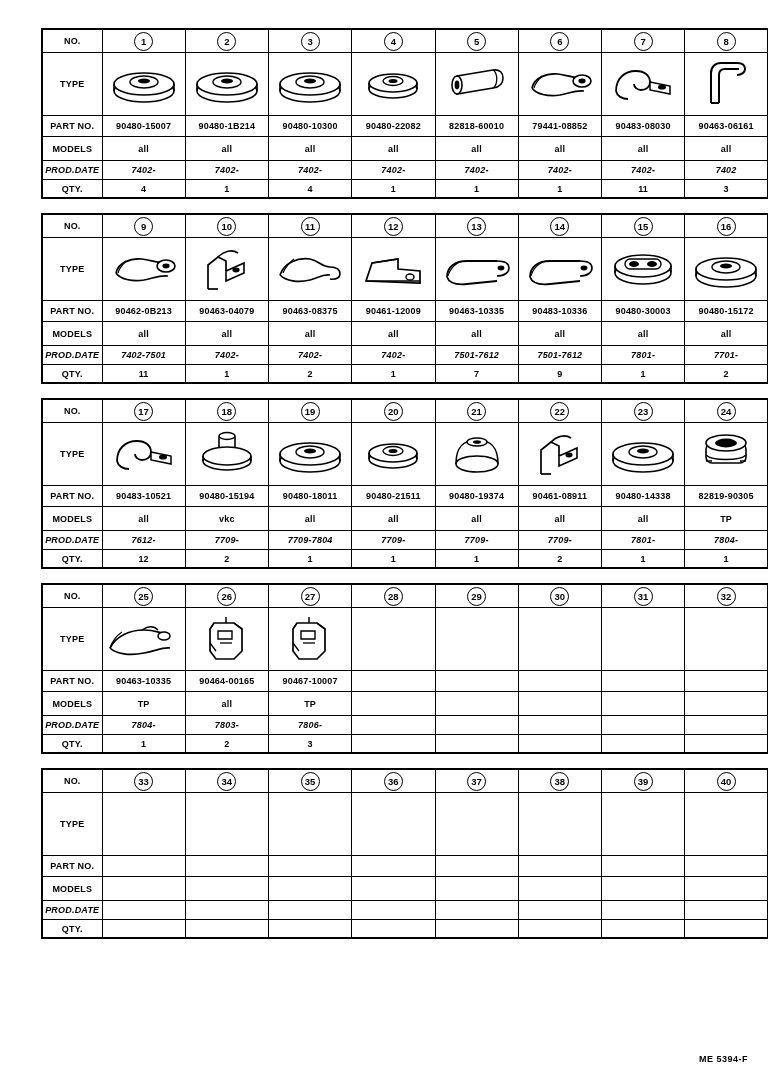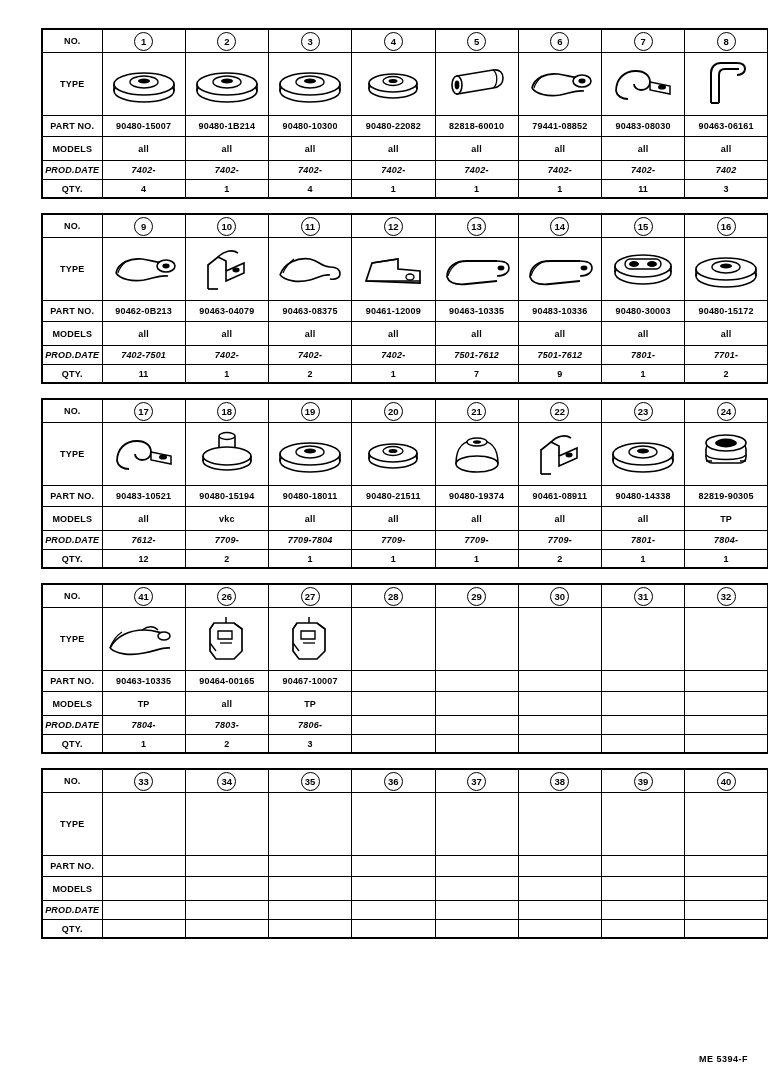--- a/index.html
+++ b/index.html
@@ -569,21 +569,21 @@
         <col>
         <col>
         <col>
         <col>
         <col>
         <col>
       </colgroup>
       <tbody>
         <tr class="no-row">
           <td class="rowlab">NO.</td>
-          <td><span class="circnum">41</span></td>
+          <td><span class="circnum">25</span></td>
           <td><span class="circnum">26</span></td>
           <td><span class="circnum">27</span></td>
           <td><span class="circnum">28</span></td>
           <td><span class="circnum">29</span></td>
           <td><span class="circnum">30</span></td>
           <td><span class="circnum">31</span></td>
           <td><span class="circnum">32</span></td>
         </tr>
         <tr class="type-row">
           <td class="rowlab">TYPE</td>

